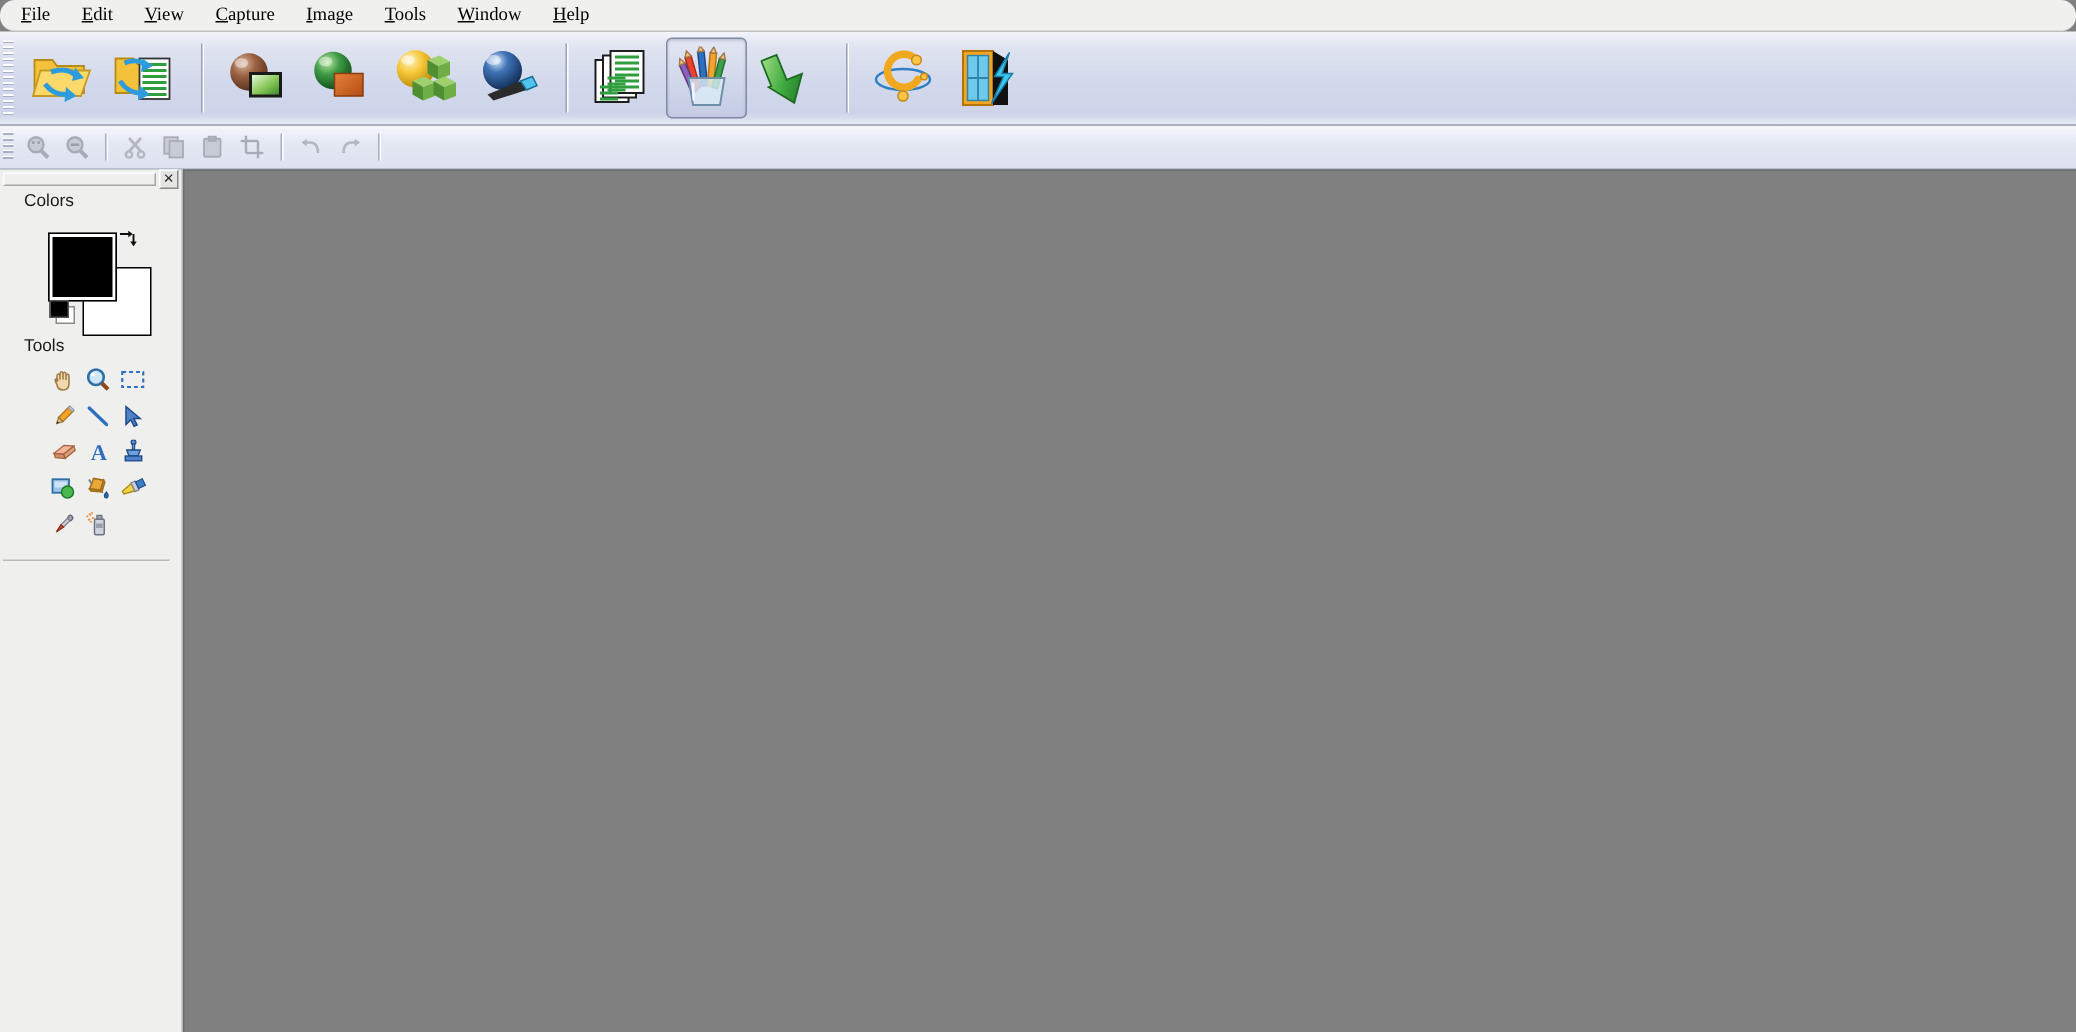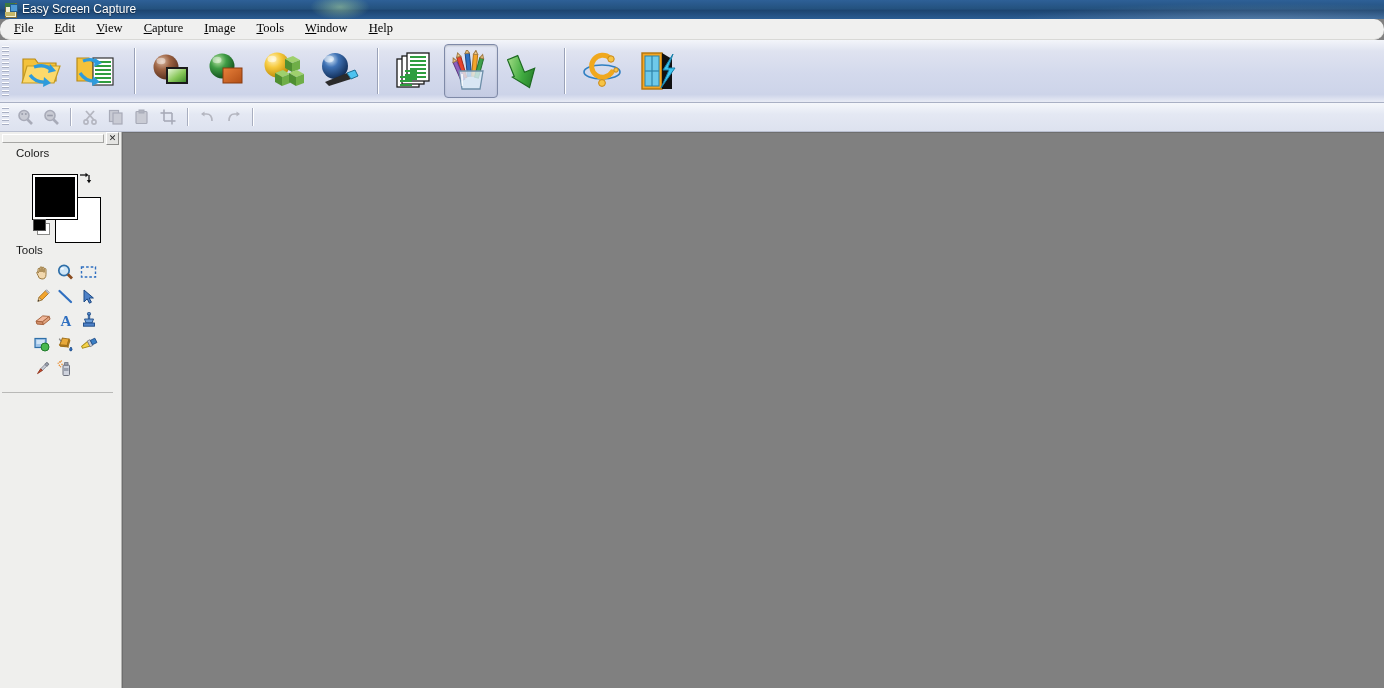--- a/index.html
+++ b/index.html
@@ -228,30 +228,20 @@
     border-left: 1px solid #6e6e6e;
   }
 
   svg { display:block; }
 </style>
 </head>
 <body>
 
 <div id="app">
 
-  <div class="titlebar">
-    <div class="title-glow"></div>
-    <div class="app-icon">
-      <div class="doc"></div>
-        <div class="band"></div>
-        <div class="band2"></div>
-        <div class="blue"></div>
-    </div>
-    <div class="title-text">Easy Screen Capture</div>
-  </div>
 
   <div class="menubar">
     <div class="menu-item"><span class="acc">F</span>ile</div>
     <div class="menu-item"><span class="acc">E</span>dit</div>
     <div class="menu-item"><span class="acc">V</span>iew</div>
     <div class="menu-item"><span class="acc">C</span>apture</div>
     <div class="menu-item"><span class="acc">I</span>mage</div>
     <div class="menu-item"><span class="acc">T</span>ools</div>
     <div class="menu-item"><span class="acc">W</span>indow</div>
     <div class="menu-item"><span class="acc">H</span>elp</div>

